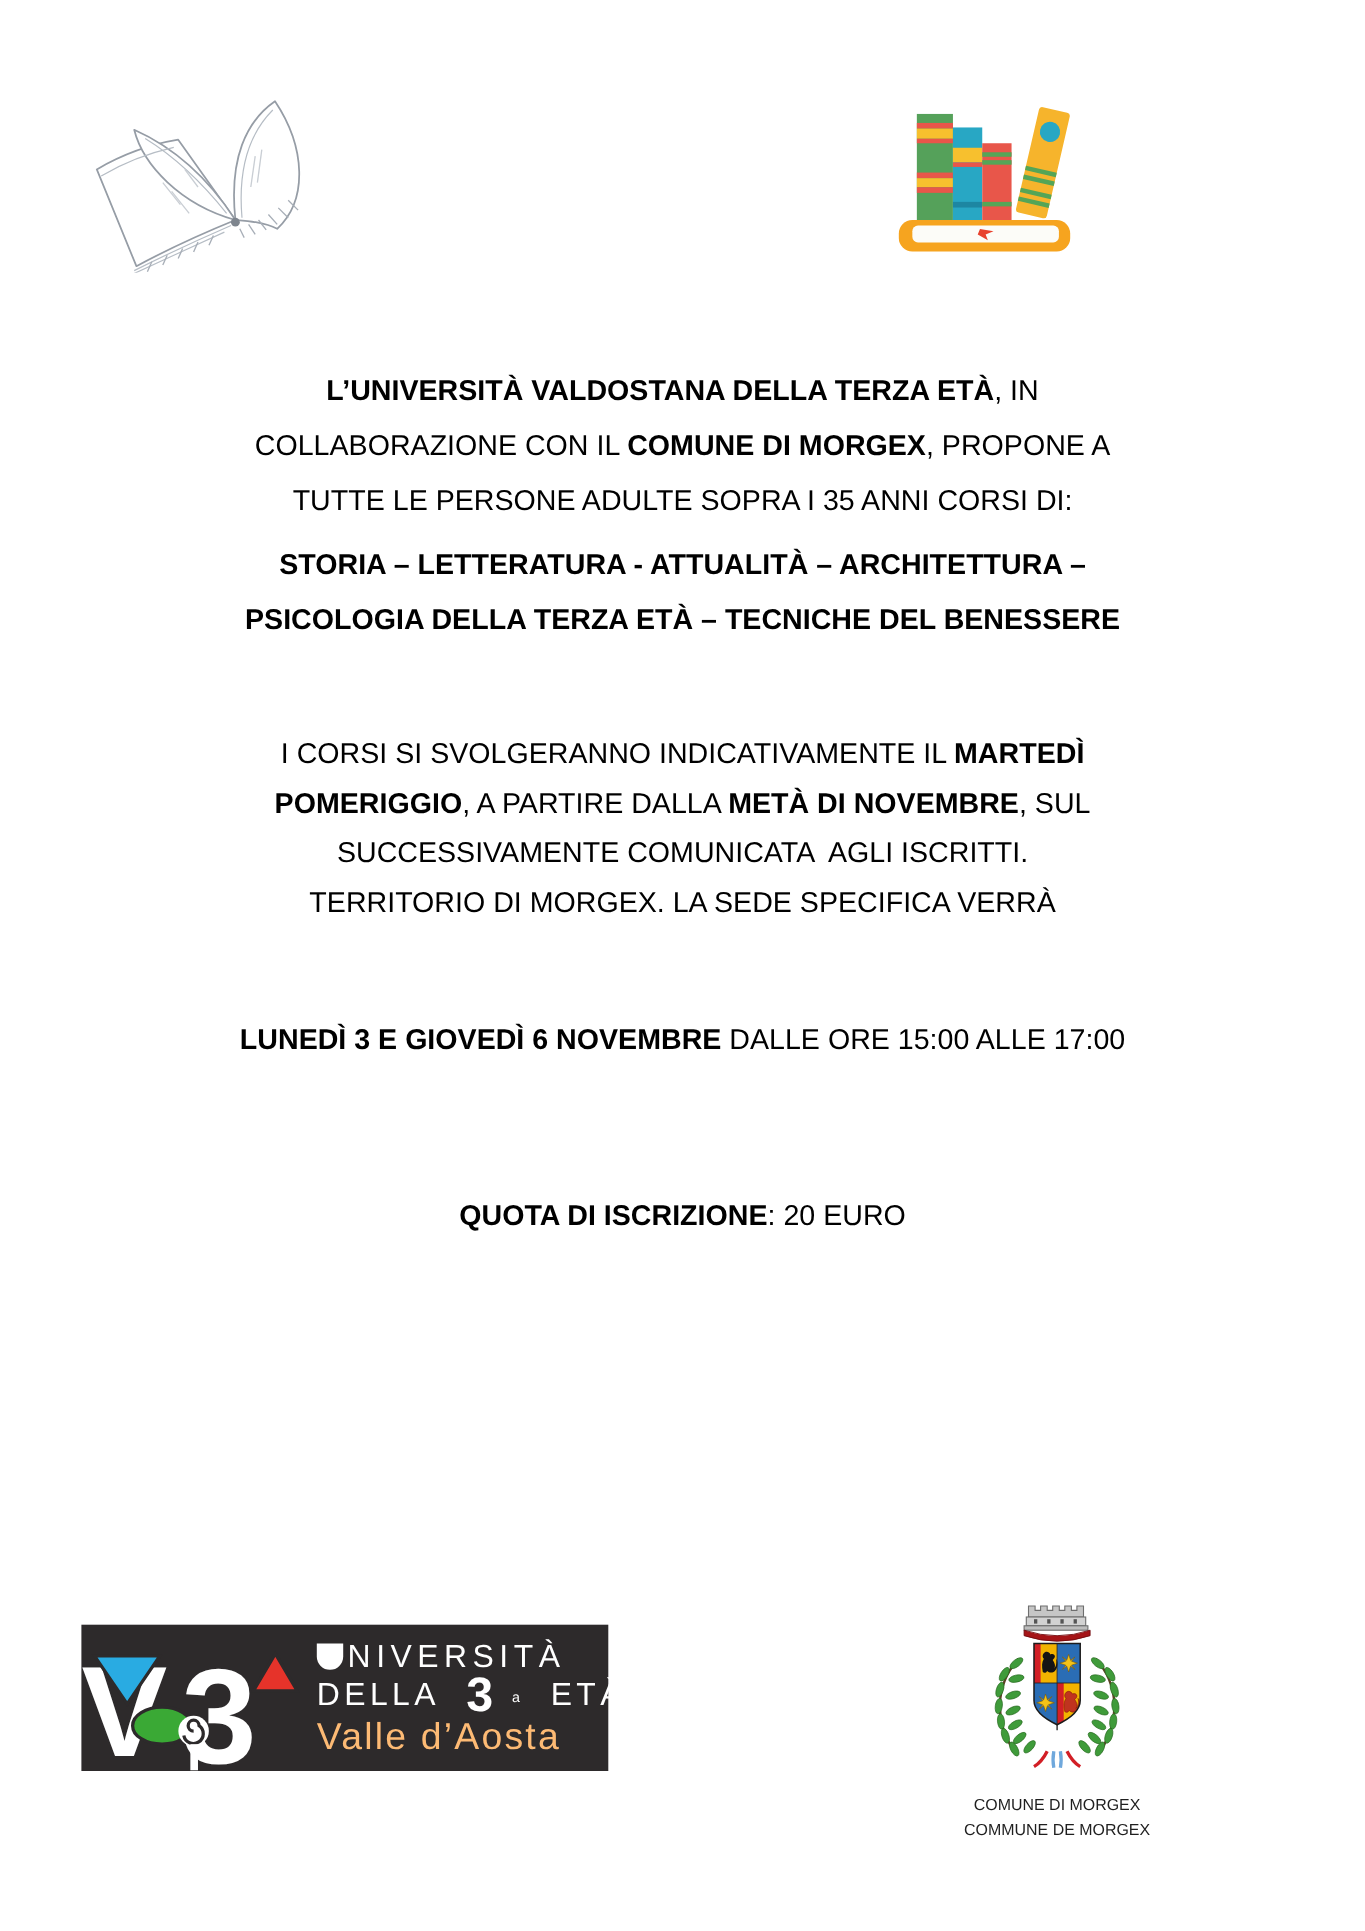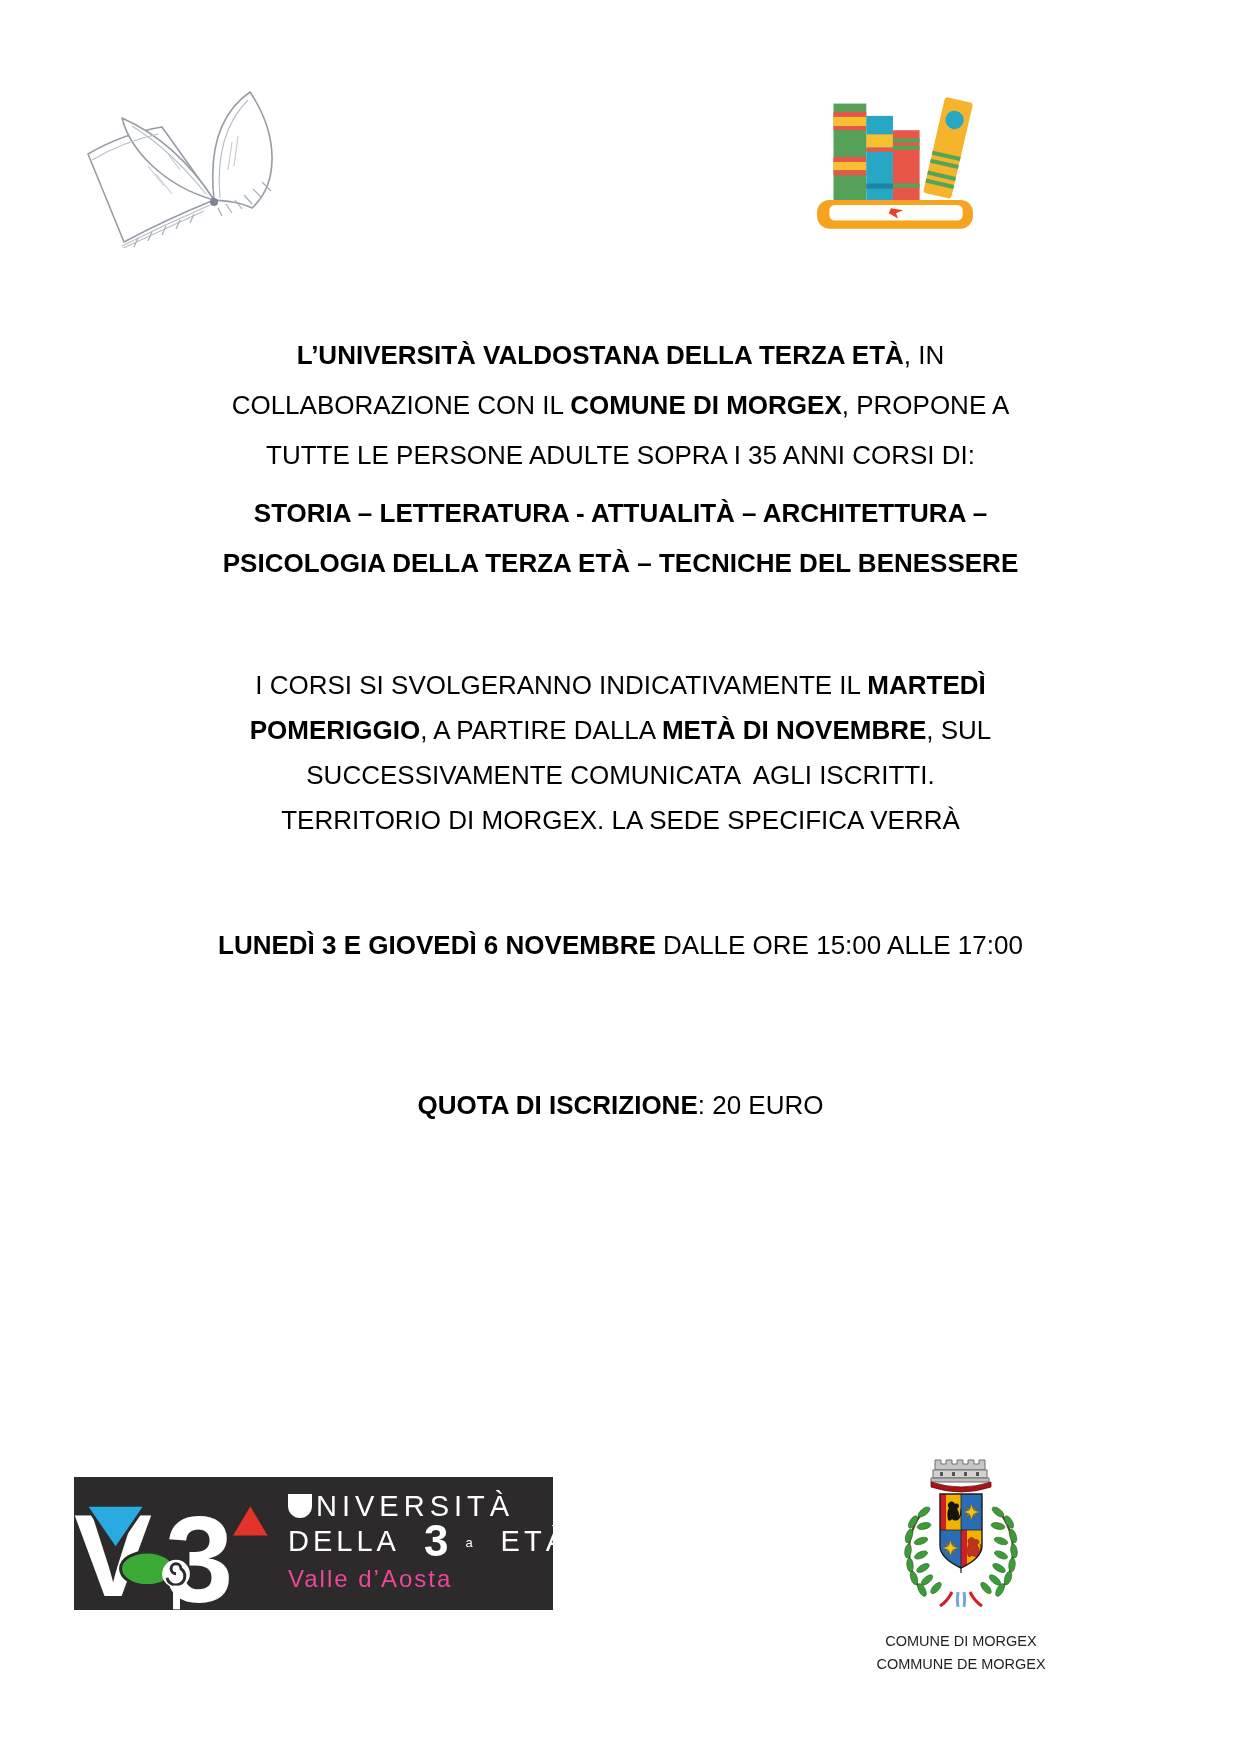--- a/index.html
+++ b/index.html
@@ -29,21 +29,21 @@
   }
   .logo-mark{width:208px;height:133px;flex:0 0 auto;}
   .logo-text{flex:1;display:flex;flex-direction:column;justify-content:center;
     color:#fff;padding:4px 6px 6px 6px;}
   .lt1{font-size:29px;letter-spacing:5px;line-height:32px;display:flex;align-items:center;}
   .u-block{display:inline-block;background:#fff;color:transparent;width:24px;height:24px;
     border-radius:0 0 12px 12px;margin-right:4px;overflow:hidden;font-size:10px;}
   .lt2{font-size:29px;letter-spacing:4px;line-height:38px;display:flex;align-items:flex-start;gap:16px;}
   .lt2 .big3{font-size:44px;font-weight:700;letter-spacing:0;line-height:38px;margin:0 1px 0 8px;}
   .lt2 .sup{font-size:13px;align-self:flex-start;margin:2px 8px 0 0;}
-  .lt3{font-size:24px;letter-spacing:2px;line-height:34px;color:#ec4899;font-weight:400;}
+  .lt3{font-size:34px;letter-spacing:2px;line-height:34px;color:#fdba74;font-weight:400;}
   
   .crest{position:absolute;left:894px;top:1454px;width:134px;height:156px;}
   .crest-caption{position:absolute;left:836px;top:1630px;width:250px;text-align:center;
     font-size:14.5px;line-height:23px;color:#1f1f1f;}
 </style>
 </head>
 <body>
 
 <div class="page">
 

